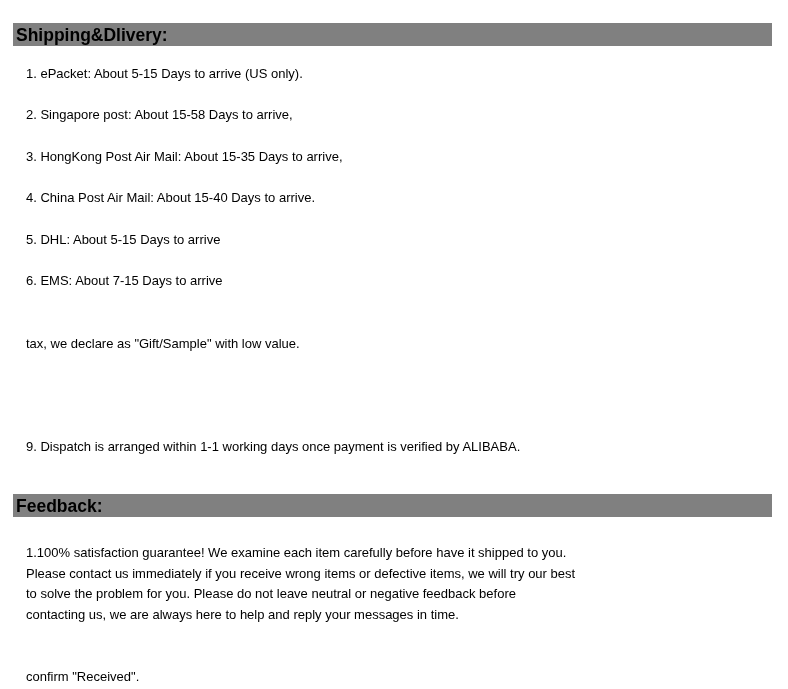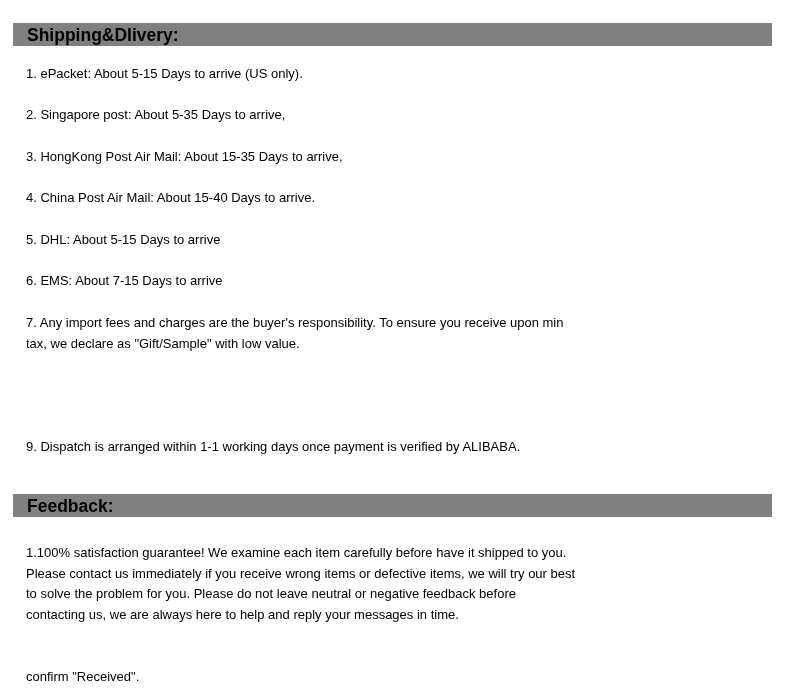--- a/index.html
+++ b/index.html
@@ -1,35 +1,35 @@
 <!DOCTYPE html>
 <html><head>
 <meta charset="utf-8">
 <style>
   html, body { margin: 0; padding: 0; background: #ffffff; }
   body { width: 788px; height: 689px; position: relative; overflow: hidden;
          font-family: "Liberation Sans", sans-serif; color: #000; }
   .bar { position: absolute; left: 13px; width: 759px; height: 23px; background: #808080;
-         font-weight: bold; font-size: 17.5px; line-height: 25px; padding-left: 14px; box-sizing: border-box; }
+         font-weight: bold; font-size: 17.5px; line-height: 25px; padding-left: 3px; box-sizing: border-box; }
   .para { position: absolute; left: 26px; font-size: 13px; line-height: 20.7px; white-space: pre; margin-top: 9px; }
 </style>
 </head>
 <body>
 
 <div class="bar" style="top:23px">
   <span>Shipping&amp;Dlivery:</span>
 </div>
 
 <div class="para" style="top:55px"><span>1. ePacket: About 5-15 Days to arrive (US only).</span></div>
-<div class="para" style="top:96px"><span>2. Singapore post: About 5-35 Days to arrive,</span></div>
+<div class="para" style="top:96px"><span>2. Singapore post: About 15-58 Days to arrive,</span></div>
 <div class="para" style="top:138px"><span>3. HongKong Post Air Mail: About 15-35 Days to arrive,</span></div>
 <div class="para" style="top:179px"><span>4. China Post Air Mail: About 15-40 Days to arrive.</span></div>
 <div class="para" style="top:221px"><span>5. DHL: About 5-15 Days to arrive</span></div>
 <div class="para" style="top:262px"><span>6. EMS: About 7-15 Days to arrive</span></div>
-<div class="para" style="top:304px"><span>7. Any import fees and charges are the buyer's responsibility. To ensure you receive upon min</span><br><span>tax, we declare as "Gift/Sample" with low value.</span></div>
+<div class="para" style="top:304px"><br><span>tax, we declare as "Gift/Sample" with low value.</span></div>
 <div class="para" style="top:366px"><br></div>
 <div class="para" style="top:428px"><span>9. Dispatch is arranged within 1-1 working days once payment is verified by ALIBABA.</span></div>
 
 <div class="bar" style="top:494px">
   <span>Feedback:</span>
 </div>
 
 <div class="para" style="top:534px"><span>1.100% satisfaction guarantee! We examine each item carefully before have it shipped to you.</span><br><span>Please contact us immediately if you receive wrong items or defective items, we will try our best</span><br><span>to solve the problem for you. Please do not leave neutral or negative feedback before</span><br><span>contacting us, we are always here to help and reply your messages in time.</span></div>
 <div class="para" style="top:637px"><br><span>confirm "Received".</span></div>
 

